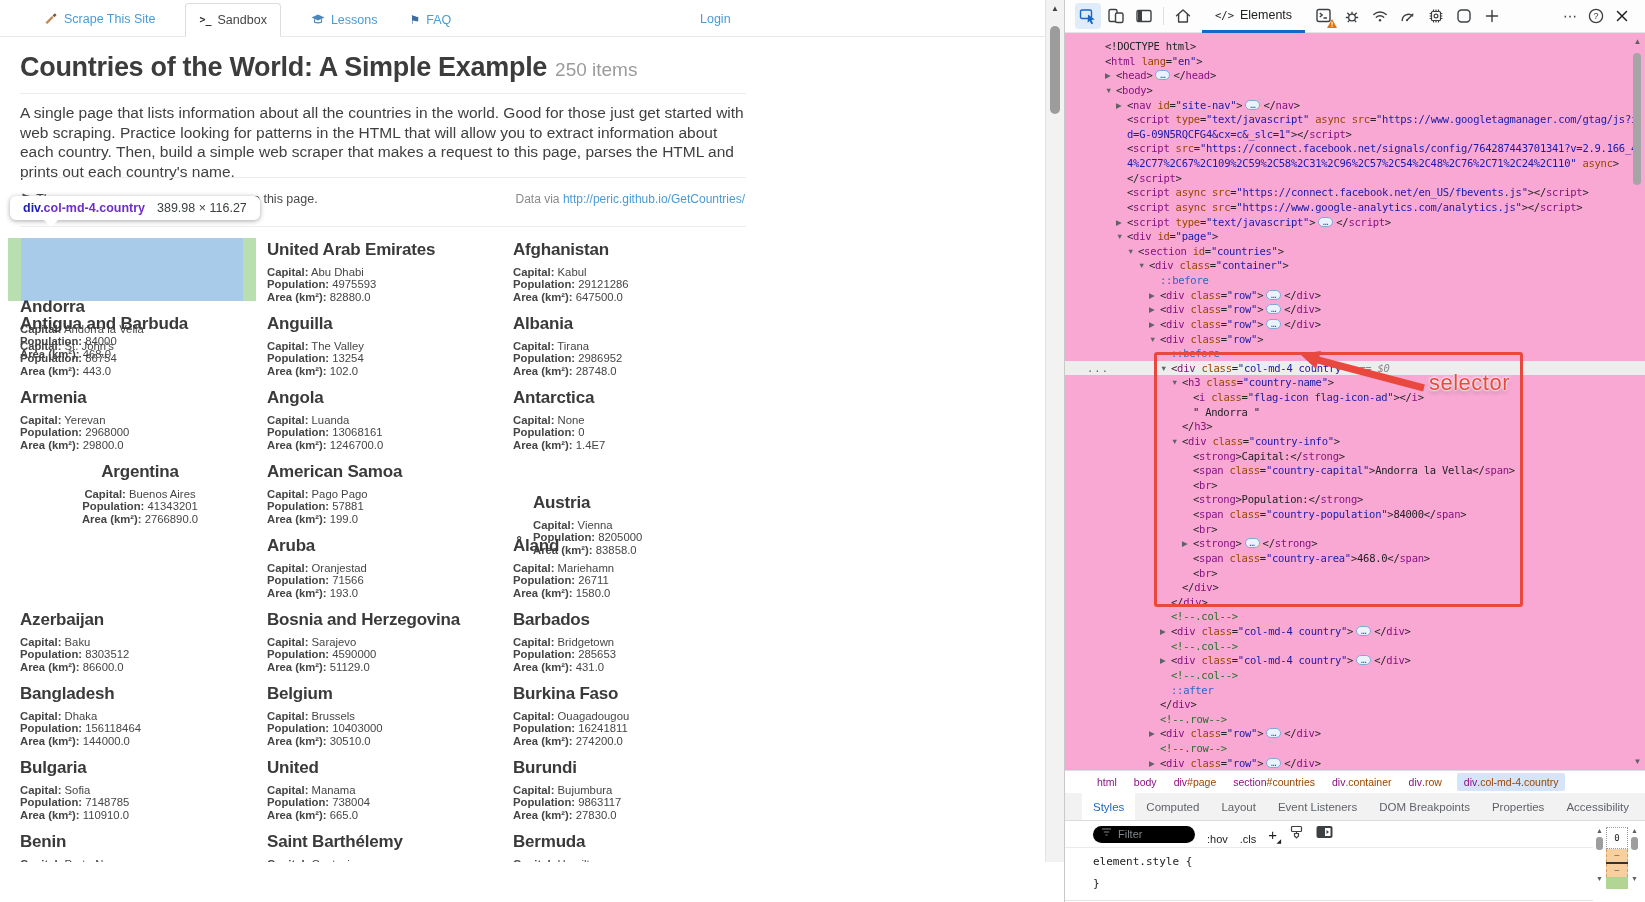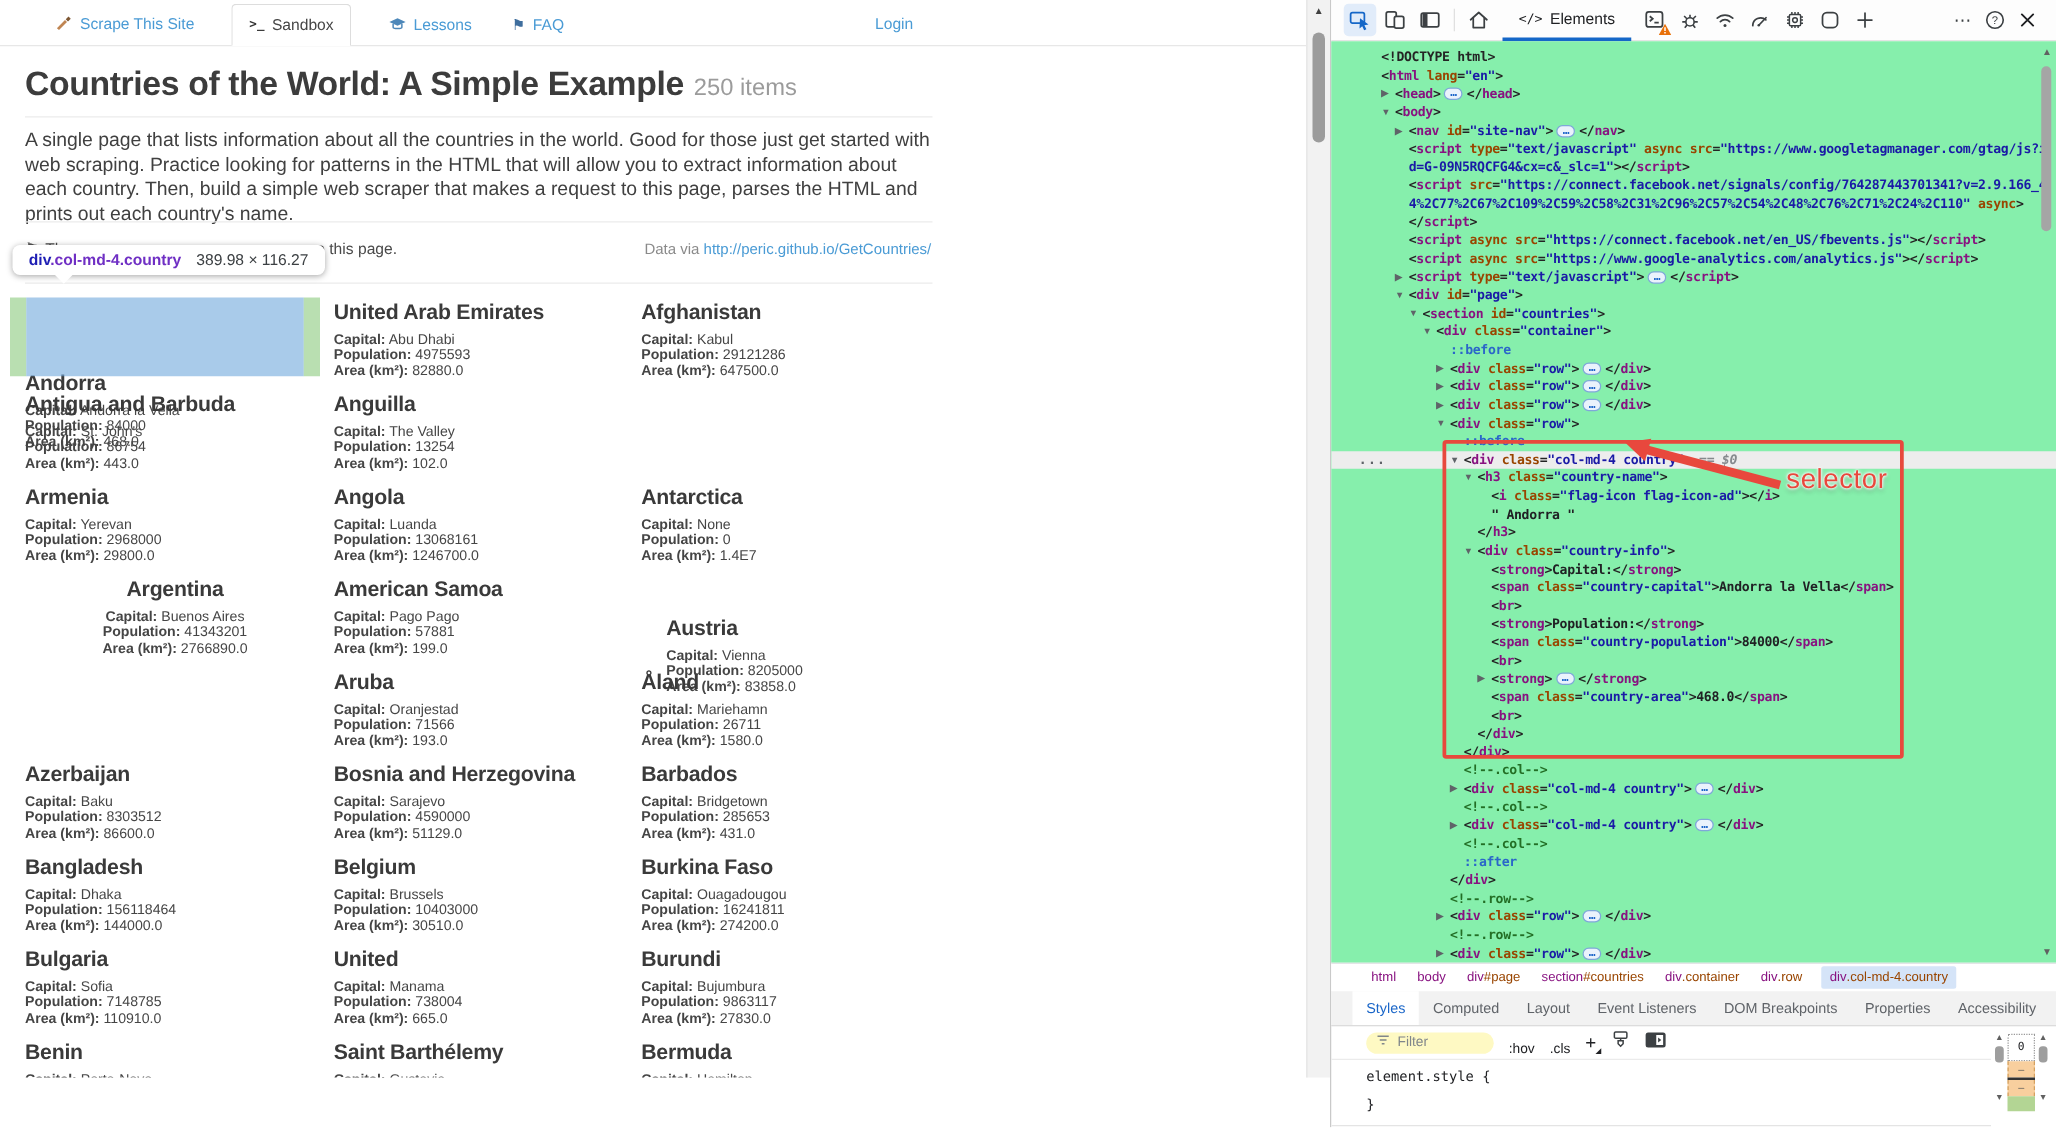--- a/index.html
+++ b/index.html
@@ -56,21 +56,21 @@
   .tbtn svg { display:block; }
   .tbtn-active { background:#e1ecfa; }
   .tb-sep { width:1px; height:18px; background:#e0e0e0; margin:0 4px; flex:0 0 1px; }
   .dt-tab-elements { height:33px; display:flex; align-items:center; gap:6px; padding:0 13px;
                      border-bottom:3px solid #1567c8; font-size:12.5px; color:#202124; margin:0 4px; }
   .dt-tab-elements .code-glyph { font-family:"DejaVu Sans Mono",monospace; font-size:10.5px; color:#202124; }
   .tb-right { margin-left:auto; display:flex; align-items:center; margin-right:10px; }
   .warn-badge { position:absolute; right:0; bottom:1px; }
   .tb-text { font-size:14px; color:#3c4043; }
 
-  .dt-main { position:relative; flex:0 0 737px; height:737px; overflow:hidden; background:#86efac;font-weight:bold; }
+  .dt-main { position:relative; flex:0 0 737px; height:737px; overflow:hidden; background:#f9a8d4; }
   .dom-tree { position:absolute; inset:0; padding-top:6px; white-space:pre; overflow:hidden;
               font-family:"DejaVu Sans Mono", monospace; font-size:10.5px; letter-spacing:-0.25px;
               line-height:14.63px; color:#242424; }
   .tl { position:relative; height:14.63px; }
   .tl.sel { background:#ededed; }
   .arr { display:inline-block; width:11px; margin-left:-11px; color:#5f6368; font-size:7.5px;
          font-family:"Liberation Sans",sans-serif; vertical-align:1px; }
   .seg-p { color:#242424; } .seg-t { color:#881280; } .seg-a { color:#994500; }
   .seg-v { color:#1a1aa6; } .seg-x { color:#202124; } .seg-ps { color:#2b66c9; }
   .seg-c { color:#236e25; } .seg-d { color:#85898d; font-style:italic; }
@@ -93,21 +93,21 @@
 
   .dt-tabs { flex:0 0 28px; display:flex; align-items:stretch; background:#f2f2f2;
              border-bottom:1px solid #dcdcdc; padding-left:17px; font-size:11.5px; color:#5f6368; }
   .dt-tab { display:flex; align-items:center; padding:0 11px; }
   .dt-tab.active { background:#fff; color:#1a66c8; }
 
   .dt-lower { flex:1; display:flex; overflow:hidden; }
   .dt-lower-left { flex:1; display:flex; flex-direction:column; overflow:hidden; }
   .dt-filterbar { flex:0 0 27px; display:flex; align-items:center; gap:12px; padding-left:28px;
                   border-bottom:1px solid #ebebeb; }
-  .filter-pill { width:102px; height:17px; border-radius:9px; background:#fef9c3; color:#80868b;
+  .filter-pill { width:102px; height:17px; border-radius:9px; background:#000000; color:#80868b;
                  font-size:11px; display:flex; align-items:center; gap:6px; padding-left:8px; }
   .ftog { font-size:11px; color:#202124;margin-top:10px; }
   .plus-tog { font-size:15px; color:#202124; position:relative; }
   .plus-tog .corner { position:absolute; right:-4px; bottom:-1px; font-size:6px; color:#202124; }
   .dt-styles { flex:1; font-family:"DejaVu Sans Mono",monospace; font-size:11px; line-height:22px;
                color:#202124; padding:3px 0 0 28px; overflow:hidden; }
   .styles-divider { border-top:1px solid #e4e4e4; margin:5px 0 0 -28px; }
 
   .mini-pane { flex:0 0 52px; display:flex; padding-top:6px; }
   .mini-sb { width:13px; display:flex; flex-direction:column; align-items:center; }
@@ -212,20 +212,26 @@
           <div class="cname">Antigua and Barbuda</div>
           <div class="ci"><b>Capital:</b> St. John's</div>
           <div class="ci"><b>Population:</b> 86754</div>
           <div class="ci"><b>Area (km²):</b> 443.0</div>
         </div>
         <div class="country-card" style="left: 247px; top: 74px;">
           <div class="cname">Anguilla</div>
           <div class="ci"><b>Capital:</b> The Valley</div>
           <div class="ci"><b>Population:</b> 13254</div>
           <div class="ci"><b>Area (km²):</b> 102.0</div>
+        </div>
+        <div class="country-card" style="left: 493px; top: 74px;">
+          <div class="cname">Albania</div>
+          <div class="ci"><b>Capital:</b> Tirana</div>
+          <div class="ci"><b>Population:</b> 2986952</div>
+          <div class="ci"><b>Area (km²):</b> 28748.0</div>
         </div>
         <div class="country-card" style="left: 0px; top: 148px;">
           <div class="cname">Armenia</div>
           <div class="ci"><b>Capital:</b> Yerevan</div>
           <div class="ci"><b>Population:</b> 2968000</div>
           <div class="ci"><b>Area (km²):</b> 29800.0</div>
         </div>
         <div class="country-card" style="left: 247px; top: 148px;">
           <div class="cname">Angola</div>
           <div class="ci"><b>Capital:</b> Luanda</div>

